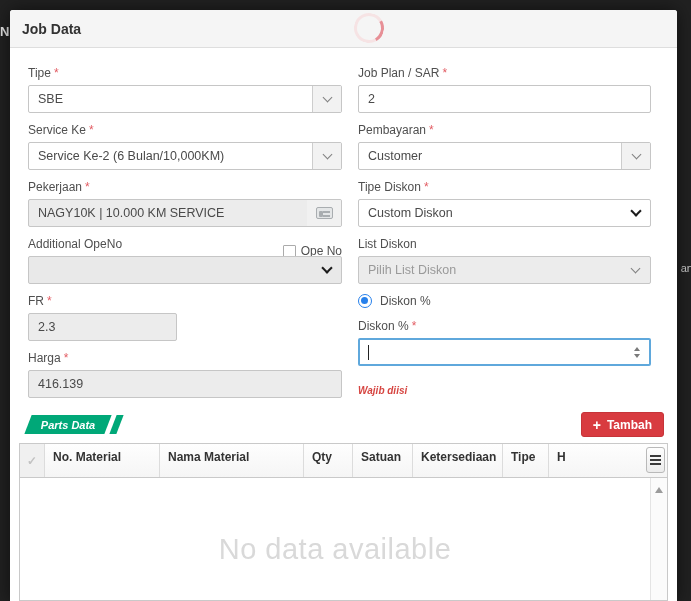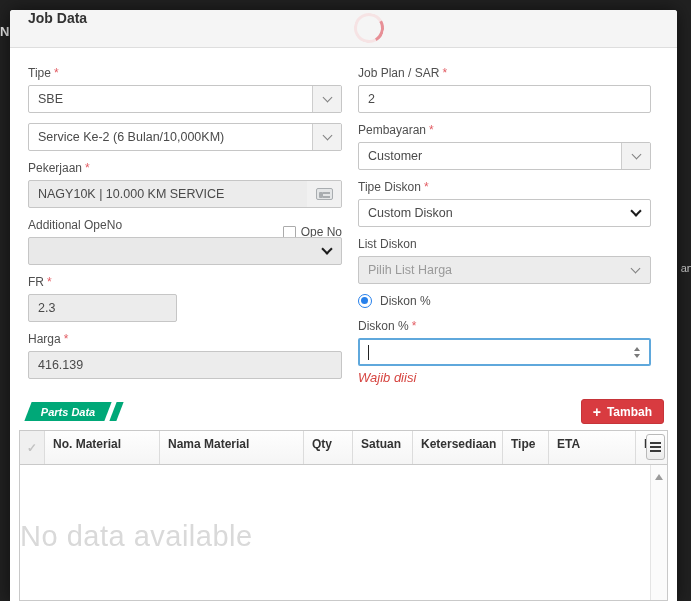--- a/index.html
+++ b/index.html
@@ -16,21 +16,21 @@
   
   .modal {
     position:absolute; left:10px; top:10px; width:667px; bottom:0;
     background:#fff; border-radius:3px 3px 0 0;
     box-shadow:0 0 18px rgba(0,0,0,.55);
     display:flex; flex-direction:column; z-index:1;
   }
   .modal-header {
     height:38px; flex:0 0 38px; background:#f5f5f5;
     border-bottom:1px solid #dedede; border-radius:3px 3px 0 0;
-    display:flex; align-items:flex-start; padding-left:18px; position:relative;
+    display:flex; align-items:center; padding-left:12px; position:relative;
   }
   .modal-title { font-size:14px; font-weight:bold; color:#333; }
   .spinner {
     position:absolute; left:344px; top:3px; width:30px; height:30px;
     border-radius:50%;
     border:3px solid #f6e3e4;
     border-right-color:#e78f96;
     transform:rotate(15deg);
   }
 
@@ -85,21 +85,21 @@
   .radio { width:14px; height:14px; border-radius:50%; border:1.5px solid #2680eb; background:#fff; position:relative; flex:0 0 14px; }
   .radio::after { content:""; position:absolute; left:2px; top:2px; width:7px; height:7px; border-radius:50%; background:#2680eb; }
 
   
   .ctrl.focused { border:2px solid #5fa8dc; }
   .caret { width:1px; height:15px; background:#222; margin-left:8px; }
   .spin { position:absolute; right:9px; top:0; bottom:0; display:flex; flex-direction:column; justify-content:center; gap:3px; }
   .spin .up   { width:0; height:0; border-left:3.5px solid transparent; border-right:3.5px solid transparent; border-bottom:4.5px solid #7a7a7a; }
   .spin .down { width:0; height:0; border-left:3.5px solid transparent; border-right:3.5px solid transparent; border-top:4.5px solid #7a7a7a; }
 
-  .error-msg { font-style:italic; color:#d64541; font-size:13px; margin-top:4px; }
+  .error-msg { font-style:italic; color:#d64541; font-size:10px; margin-top:19px;font-weight:bold; }
 
   
   .parts-bar { display:flex; justify-content:space-between; align-items:center; padding:2px 13px 0 18px; flex:0 0 auto; margin-top:2px; }
   .ribbon-wrap { display:flex; align-items:center; height:20px; }
   .ribbon { background:#00a878; height:19px; padding:0 13px; display:flex; align-items:center; transform:skewX(-21deg); }
   .ribbon-text { transform:skewX(21deg); font-style:italic; font-weight:bold; font-size:11px; color:#fff; }
   .ribbon-sliver { width:7px; height:19px; background:#00a878; transform:skewX(-21deg); margin-left:5px; }
   .btn-tambah {
     background:#d83b40; color:#fff; border:1px solid #c63439; border-radius:3px;
     height:25px; padding:0 11px; display:flex; align-items:center; gap:6px;
@@ -122,21 +122,21 @@
   .check-glyph { color:#c2c2c2; font-size:12px; font-weight:bold; }
   .c0{width:115px;flex:0 0 115px}.c1{width:144px;flex:0 0 144px}.c2{width:49px;flex:0 0 49px}
   .c3{width:60px;flex:0 0 60px}.c4{width:90px;flex:0 0 90px}.c5{width:46px;flex:0 0 46px}
   .c6{width:87px;flex:0 0 87px}.c7{flex:1;border-right:none}
   .corner-btn {
     position:absolute; top:3px; right:2px; width:19px; height:26px;
     border:1px solid #b9b9b9; border-radius:3px; background:linear-gradient(#fefefe,#ececec);
     display:flex; flex-direction:column; align-items:center; justify-content:center; gap:2.5px; cursor:pointer;
   }
   .corner-btn i { display:block; width:11px; height:1.6px; background:#3a3a3a; }
-  .tbody { position:absolute; left:0; right:17px; top:34px; bottom:0; display:flex; }
+  .tbody { position:absolute; left:0; right:17px; top:34px; bottom:0; display:flex; justify-content:center; }
   .empty-text { margin-top:55px; font-size:29px; color:#d9d9d9; letter-spacing:.5px; }
   .vscroll {
     position:absolute; right:0; top:34px; bottom:0; width:17px;
     background:#fbfbfb; border-left:1px solid #e4e4e4;
   }
   .vscroll .up-arrow { width:0; height:0; margin:9px auto 0; border-left:4.5px solid transparent; border-right:4.5px solid transparent; border-bottom:6px solid #9b9b9b; }
 </style>
 </head>
 <body>
 
@@ -160,20 +160,23 @@
         </div>
         <div class="ctrl">
           <span class="val">SBE</span>
           <span class="arrow-box">
               <i class="chev"></i>
             </span>
         </div>
       </div>
 
       <div class="group">
+        <div class="lbl-row">
+          <span class="lbl"><span>Service Ke</span><span class="req">*</span></span>
+        </div>
         <div class="ctrl">
           <span class="val">Service Ke-2 (6 Bulan/10,000KM)</span>
           <span class="arrow-box">
               <i class="chev"></i>
             </span>
         </div>
       </div>
 
       <div class="group">
         <div class="lbl-row">
@@ -257,21 +260,21 @@
               <i class="chev-bold"></i>
             </span>
         </div>
       </div>
 
       <div class="group">
         <div class="lbl-row">
           <span class="lbl">List Diskon</span>
         </div>
         <div class="ctrl disabled">
-          <span class="val placeholder">Pilih List Harga</span>
+          <span class="val placeholder">Pilih List Diskon</span>
           <span class="arrow-box plain">
               <i class="chev"></i>
             </span>
         </div>
       </div>
 
       <div class="radio-row">
         <span class="radio"></span>
         <span class="lbl">Diskon %</span>
       </div>
@@ -310,21 +313,20 @@
     <div class="thead">
       <div class="th th-check">
           <span class="check-glyph">✓</span>
         </div>
       <div class="th c0">No. Material</div>
       <div class="th c1">Nama Material</div>
       <div class="th c2">Qty</div>
       <div class="th c3">Satuan</div>
       <div class="th c4">Ketersediaan</div>
       <div class="th c5">Tipe</div>
-      <div class="th c6">ETA</div>
       <div class="th c7">H</div>
     </div>
     <div class="corner-btn">
       <i></i>
         <i></i>
         <i></i>
     </div>
     <div class="tbody">
       <span class="empty-text">No data available</span>
     </div>

